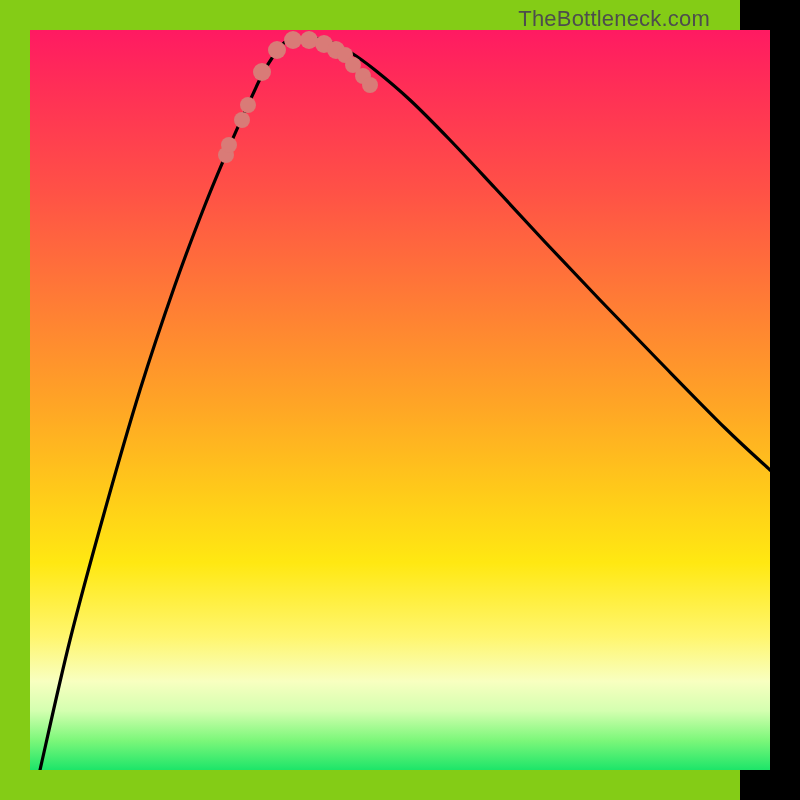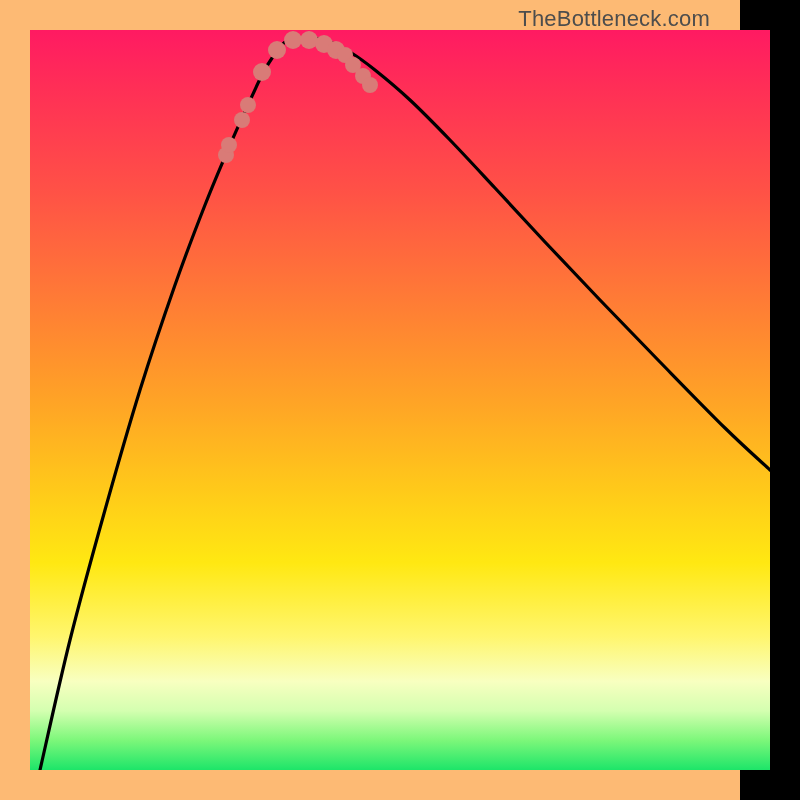--- a/index.html
+++ b/index.html
@@ -10,21 +10,21 @@
     overflow: hidden;
     background: #000;
     font-family: Arial, Helvetica, sans-serif;
   }
   .frame {
     position: absolute;
     top: 0;
     left: 0;
     width: 740px;
     height: 800px;
-    background: #fdba74;
+    background: #84cc16;
   }
   .plot-area {
     position: absolute;
     top: 30px;
     left: 30px;
     width: 740px;
     height: 740px;
     
     background: linear-gradient(
       to bottom,

